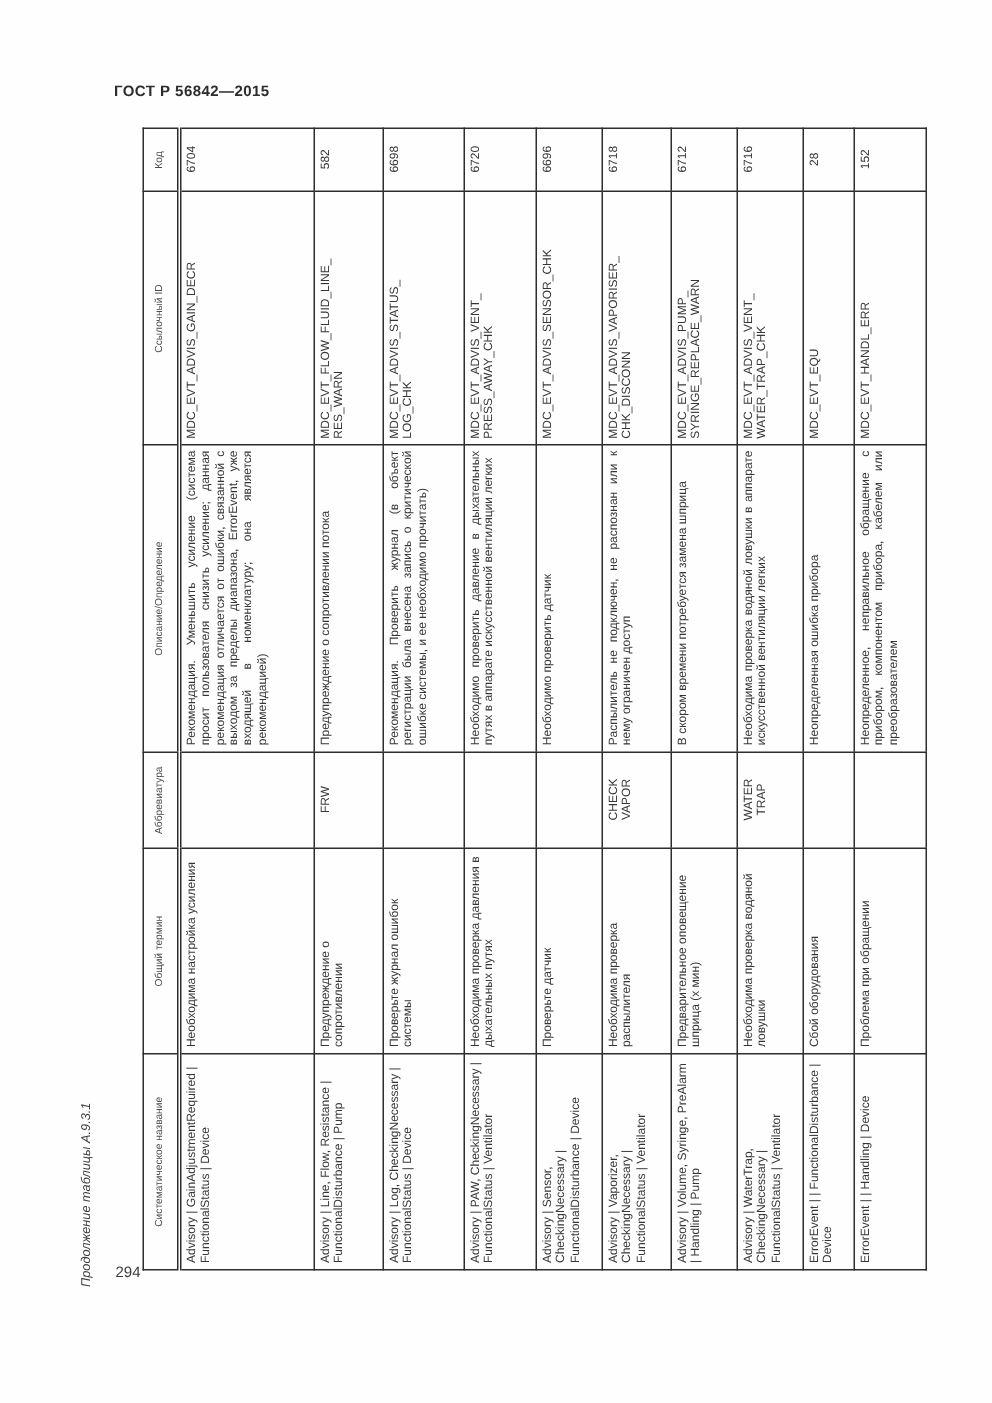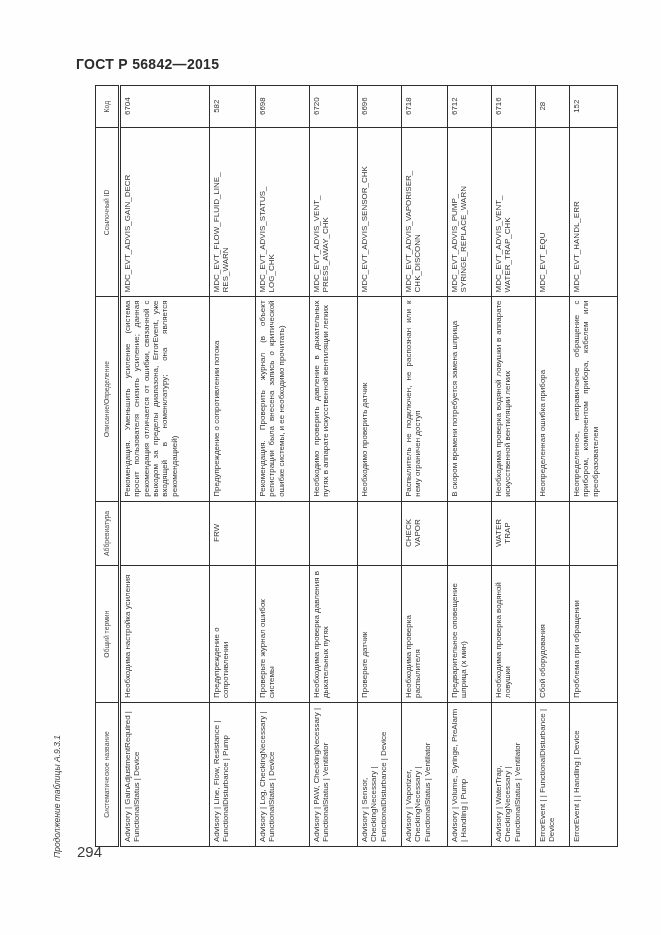--- a/index.html
+++ b/index.html
@@ -4,26 +4,26 @@
 <style>
   html,body{margin:0;padding:0;}
   body{
     width:661px;height:935px;position:relative;overflow:hidden;
     background:#fefefe;
     font-family:"Liberation Sans","DejaVu Sans",sans-serif;
     color:#333;
   }
   .gost-header{
     position:absolute;left:76px;top:56px;
-    font-size:14px;font-weight:bold;color:#2c2c2c;letter-spacing:.3px;
+    font-size:10px;font-weight:bold;color:#2c2c2c;letter-spacing:.3px;
     white-space:nowrap;
   }
   .page-number{
     position:absolute;left:77px;top:843px;
-    font-size:15px;color:#3a3a3a;
+    font-size:10px;color:#3a3a3a;
   }
   
   .table-caption{
     position:absolute;left:52px;top:858px;
     width:235px;height:14px;
     transform:rotate(-90deg);transform-origin:0 0;
     font-size:8.5px;font-style:italic;color:#3f3f3f;
     white-space:nowrap;
   }
   

